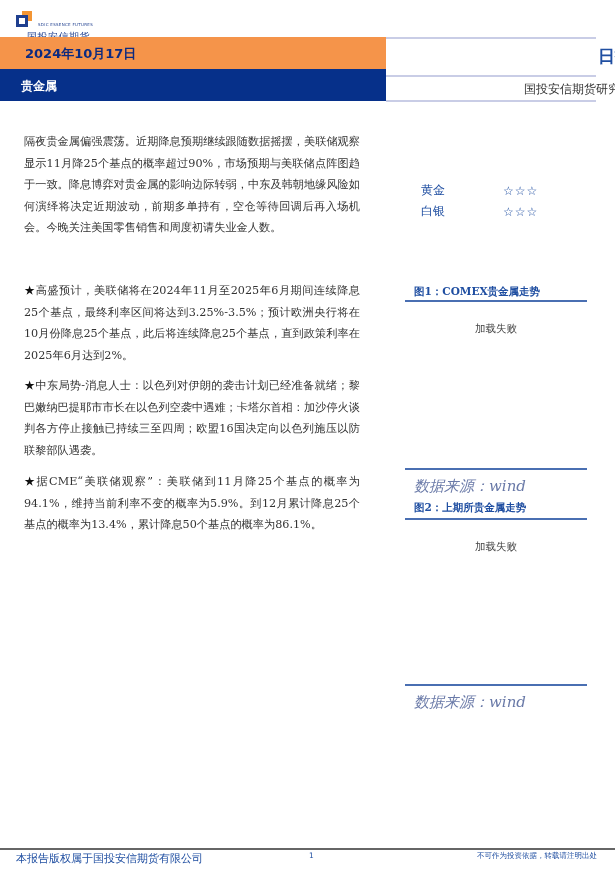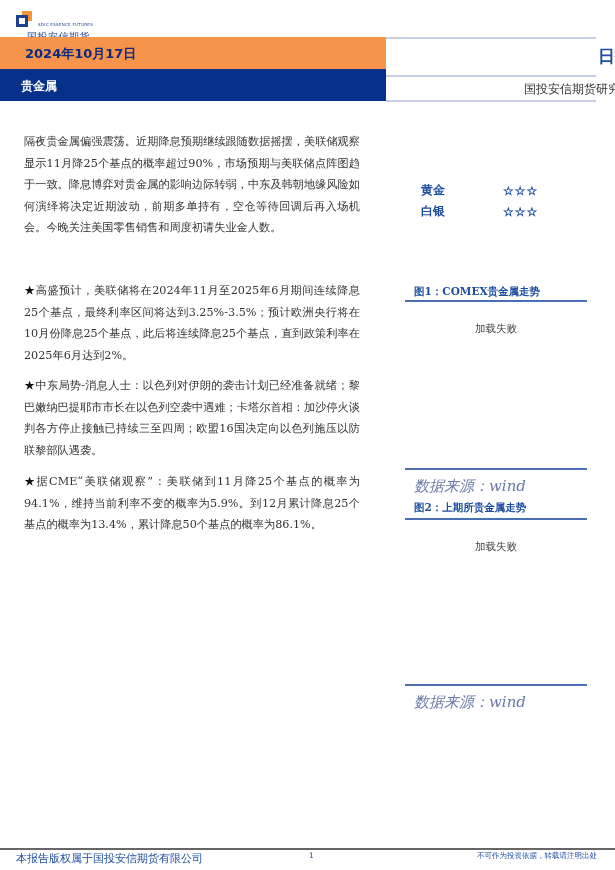--- a/index.html
+++ b/index.html
@@ -37,21 +37,21 @@
   .para { margin: 8px; text-align: justify; }
   .p1 { top: 123px; }
   .p2 { top: 272px; }
   .p3 { top: 367px; }
   .p4 { top: 463px; }
   .star { color: #111; }
 
   
   .rating { left: 421px; top: 180px; width: 170px; color: #1f4ea1; font-family: "DejaVu Serif", "Liberation Serif", serif; }
   .rating-title { font-size: 12px; font-weight: bold; height: 20px; }
-  .rating-row { display: flex; height: 21px; align-items: center; font-size: 12px; font-weight: bold; }
+  .rating-row { display: flex; height: 21px; align-items: center; font-size: 12px; font-weight: normal; }
   .rating-row .name { width: 82px; }
   .rating-row .stars { font-size: 12px; letter-spacing: 1px; }
 
   
   .fig-title { left: 414px; font-size: 10.5px; font-weight: bold; color: #1f4ea1; font-family: "DejaVu Serif", "Liberation Serif", serif; }
   .fig-rule { left: 405px; width: 182px; height: 2px; background: #4a6fb2; }
   .fig-msg { left: 405px; width: 182px; text-align: center; font-size: 10.5px; color: #444; font-family: "DejaVu Serif", "Liberation Serif", serif; }
   .fig-source { left: 414px; font-size: 15px; font-style: italic; color: #6a7aa8; font-family: "DejaVu Serif", "Liberation Serif", serif; }
 
   

